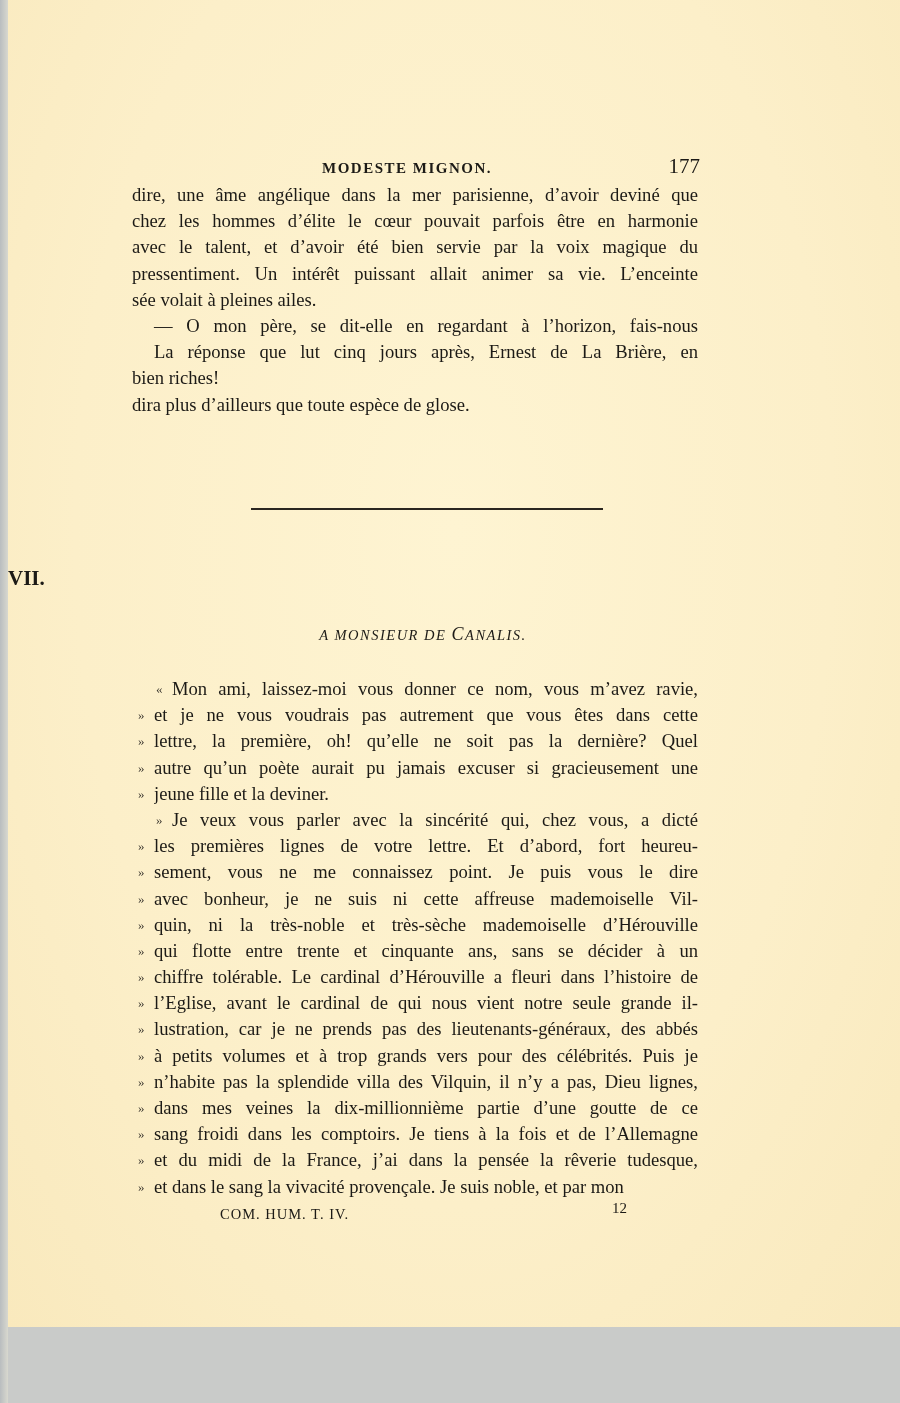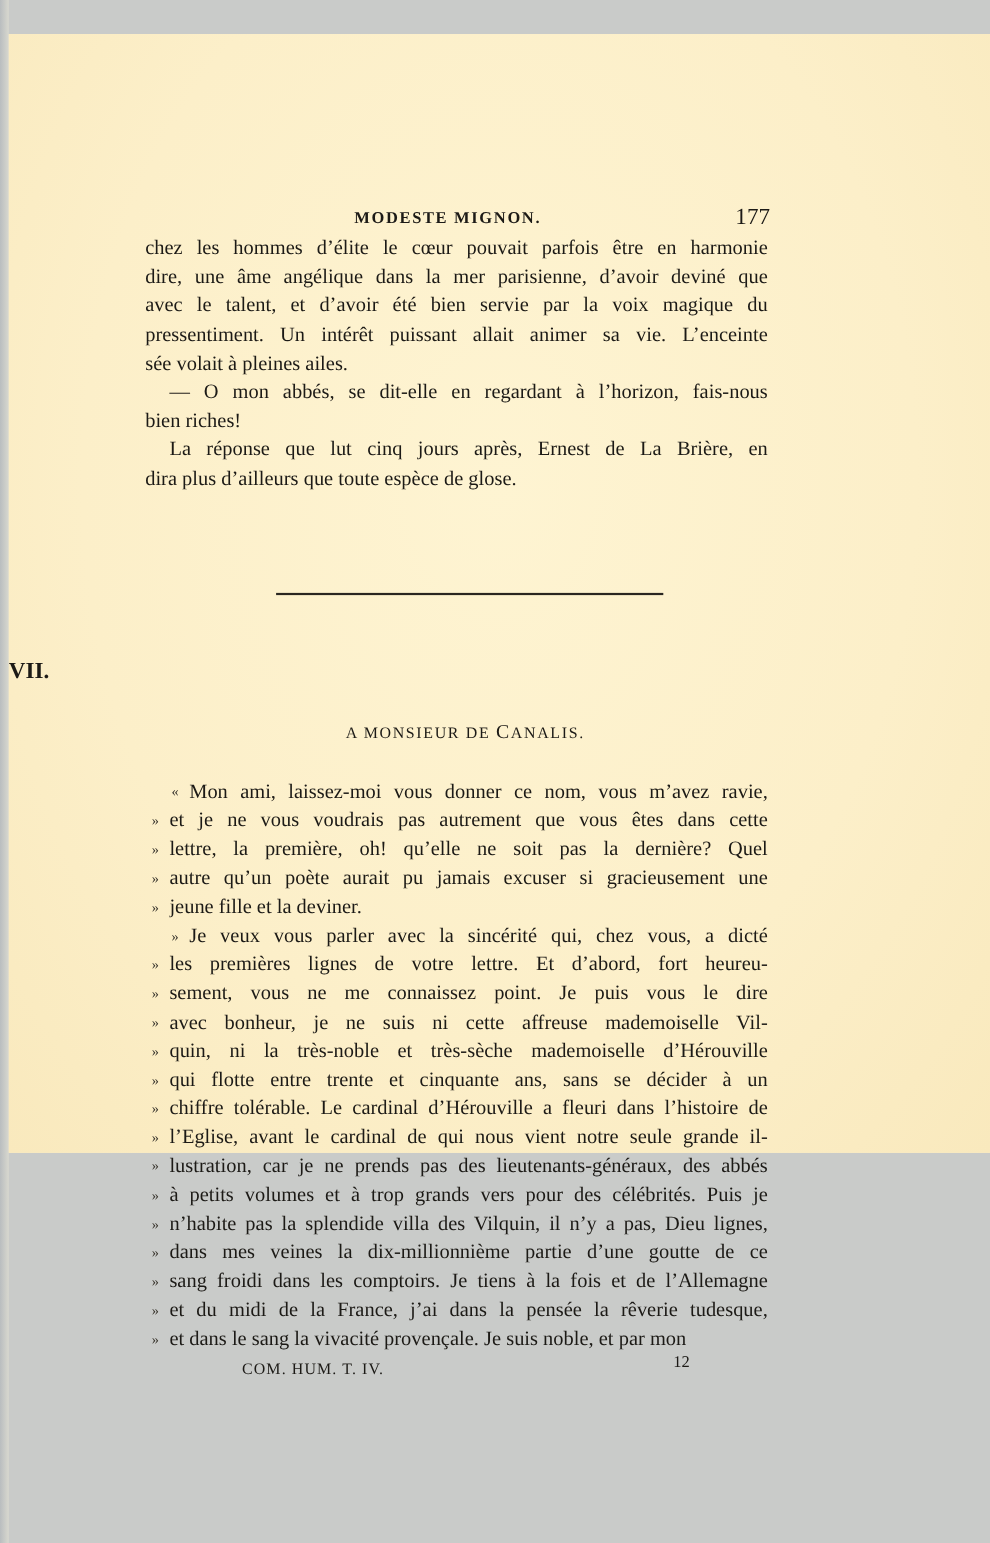--- a/index.html
+++ b/index.html
@@ -2,24 +2,23 @@
 <html><head>
 <meta charset="utf-8">
 <style>
   html, body { margin: 0; padding: 0; }
   body {
     width: 900px; height: 1403px; overflow: hidden;
     background: #c9cbc9;
     font-family: "Liberation Serif", "DejaVu Serif", serif;
   }
   .page {
-    position: absolute; left: 8px; top: 0; width: 892px; height: 1017px;
+    position: absolute; left: 8px; top: 0; width: 892px; height: 1327px;
     background: #fdf1cc;
     background-image: radial-gradient(ellipse at 50% 40%, #fef4d2 0%, #fcefc9 60%, #f9e9bd 100%);
-    margin-top: 31px;
   }
   .edge {
     position: absolute; left: 0; top: 0; width: 8px; height: 1403px;
     background: linear-gradient(to right, #b9bdbf, #d8d8cf);
   }
   .running-head {
     position: absolute; top: 156px; left: 132px; width: 564px; height: 24px;
   }
   .running-title {
     position: absolute; left: 182px; top: 4px;
@@ -47,21 +46,21 @@
   .rule {
     position: absolute; left: 243px; top: 508px; width: 352px; height: 2px;
     background: #2a2620;
   }
   .chapter-number {
     position: absolute; top: 566px; left: 0; width: 830px; text-align: left;
     font-weight: bold; font-size: 21px; color: #1c1a16;
   }
   .chapter-title {
     position: absolute; top: 624px; left: 0; width: 830px; text-align: center;
-    font-size: 14.5px; letter-spacing: 1.5px; color: #1c1a16;
+    font-size: 14.5px; letter-spacing: 1.5px; color: #1c1a16; font-style: italic;
   }
   .chapter-title .big { font-size: 18px; }
   .signature {
     position: absolute; top: 1206px; left: 212px;
     font-size: 14.5px; letter-spacing: 1px; color: #1c1a16;
   }
   .signature-mark {
     position: absolute; top: 1200px; left: 604px;
     font-size: 15px; color: #1c1a16;
   }
@@ -71,28 +70,28 @@
 
 <div class="edge"></div>
 <div class="page">
 
   <div class="running-head">
     <span class="running-title">MODESTE MIGNON.</span>
     <span class="page-number">177</span>
   </div>
 
   <div class="text-block" style="top:182px;left:124px;">
+    <div class="line">dire, une âme angélique dans la mer parisienne, d’avoir deviné que</div>
     <div class="line">chez les hommes d’élite le cœur pouvait parfois être en harmonie</div>
-    <div class="line">dire, une âme angélique dans la mer parisienne, d’avoir deviné que</div>
     <div class="line">avec le talent, et d’avoir été bien servie par la voix magique du</div>
     <div class="line">pressentiment. Un intérêt puissant allait animer sa vie. L’enceinte</div>
     <div class="line last">sée volait à pleines ailes.</div>
-    <div class="line indent">— O mon abbés, se dit-elle en regardant à l’horizon, fais-nous</div>
+    <div class="line indent">— O mon père, se dit-elle en regardant à l’horizon, fais-nous</div>
+    <div class="line indent">La réponse que lut cinq jours après, Ernest de La Brière, en</div>
     <div class="line last">bien riches!</div>
-    <div class="line indent">La réponse que lut cinq jours après, Ernest de La Brière, en</div>
     <div class="line last">dira plus d’ailleurs que toute espèce de glose.</div>
   </div>
 
   <div class="rule"></div>
 
   <div class="chapter-number">VII.</div>
   <div class="chapter-title"><span>A MONSIEUR DE </span><span class="big">C</span><span>ANALIS.</span></div>
 
   <div class="text-block" style="top:676px;left:124px;" id="letter">
       <div class="quote-line first">

